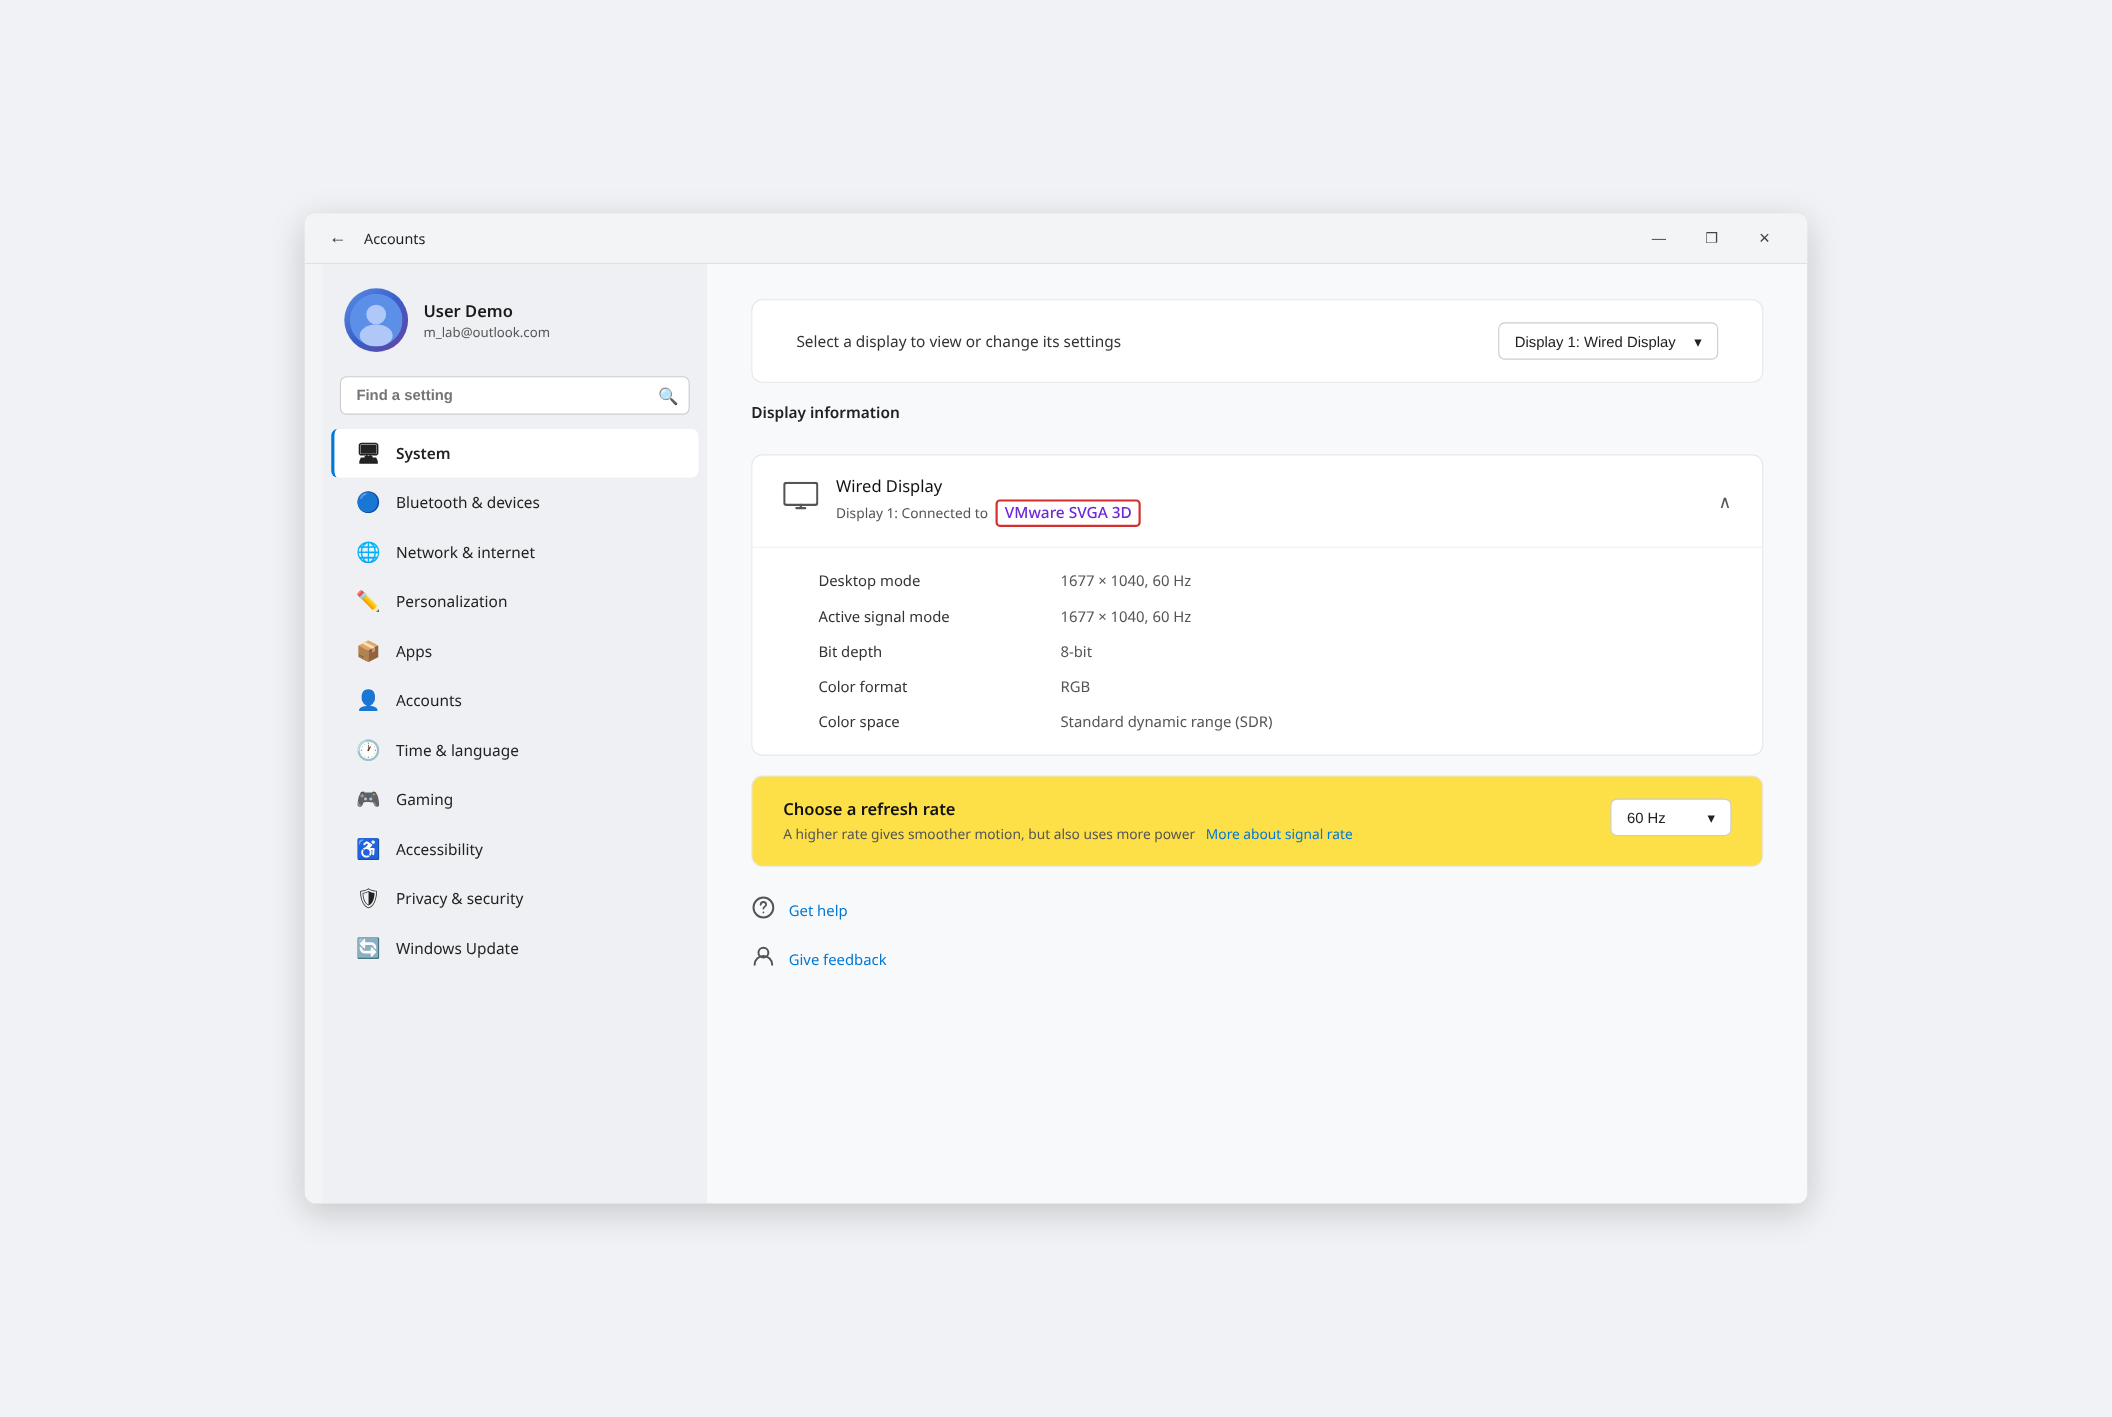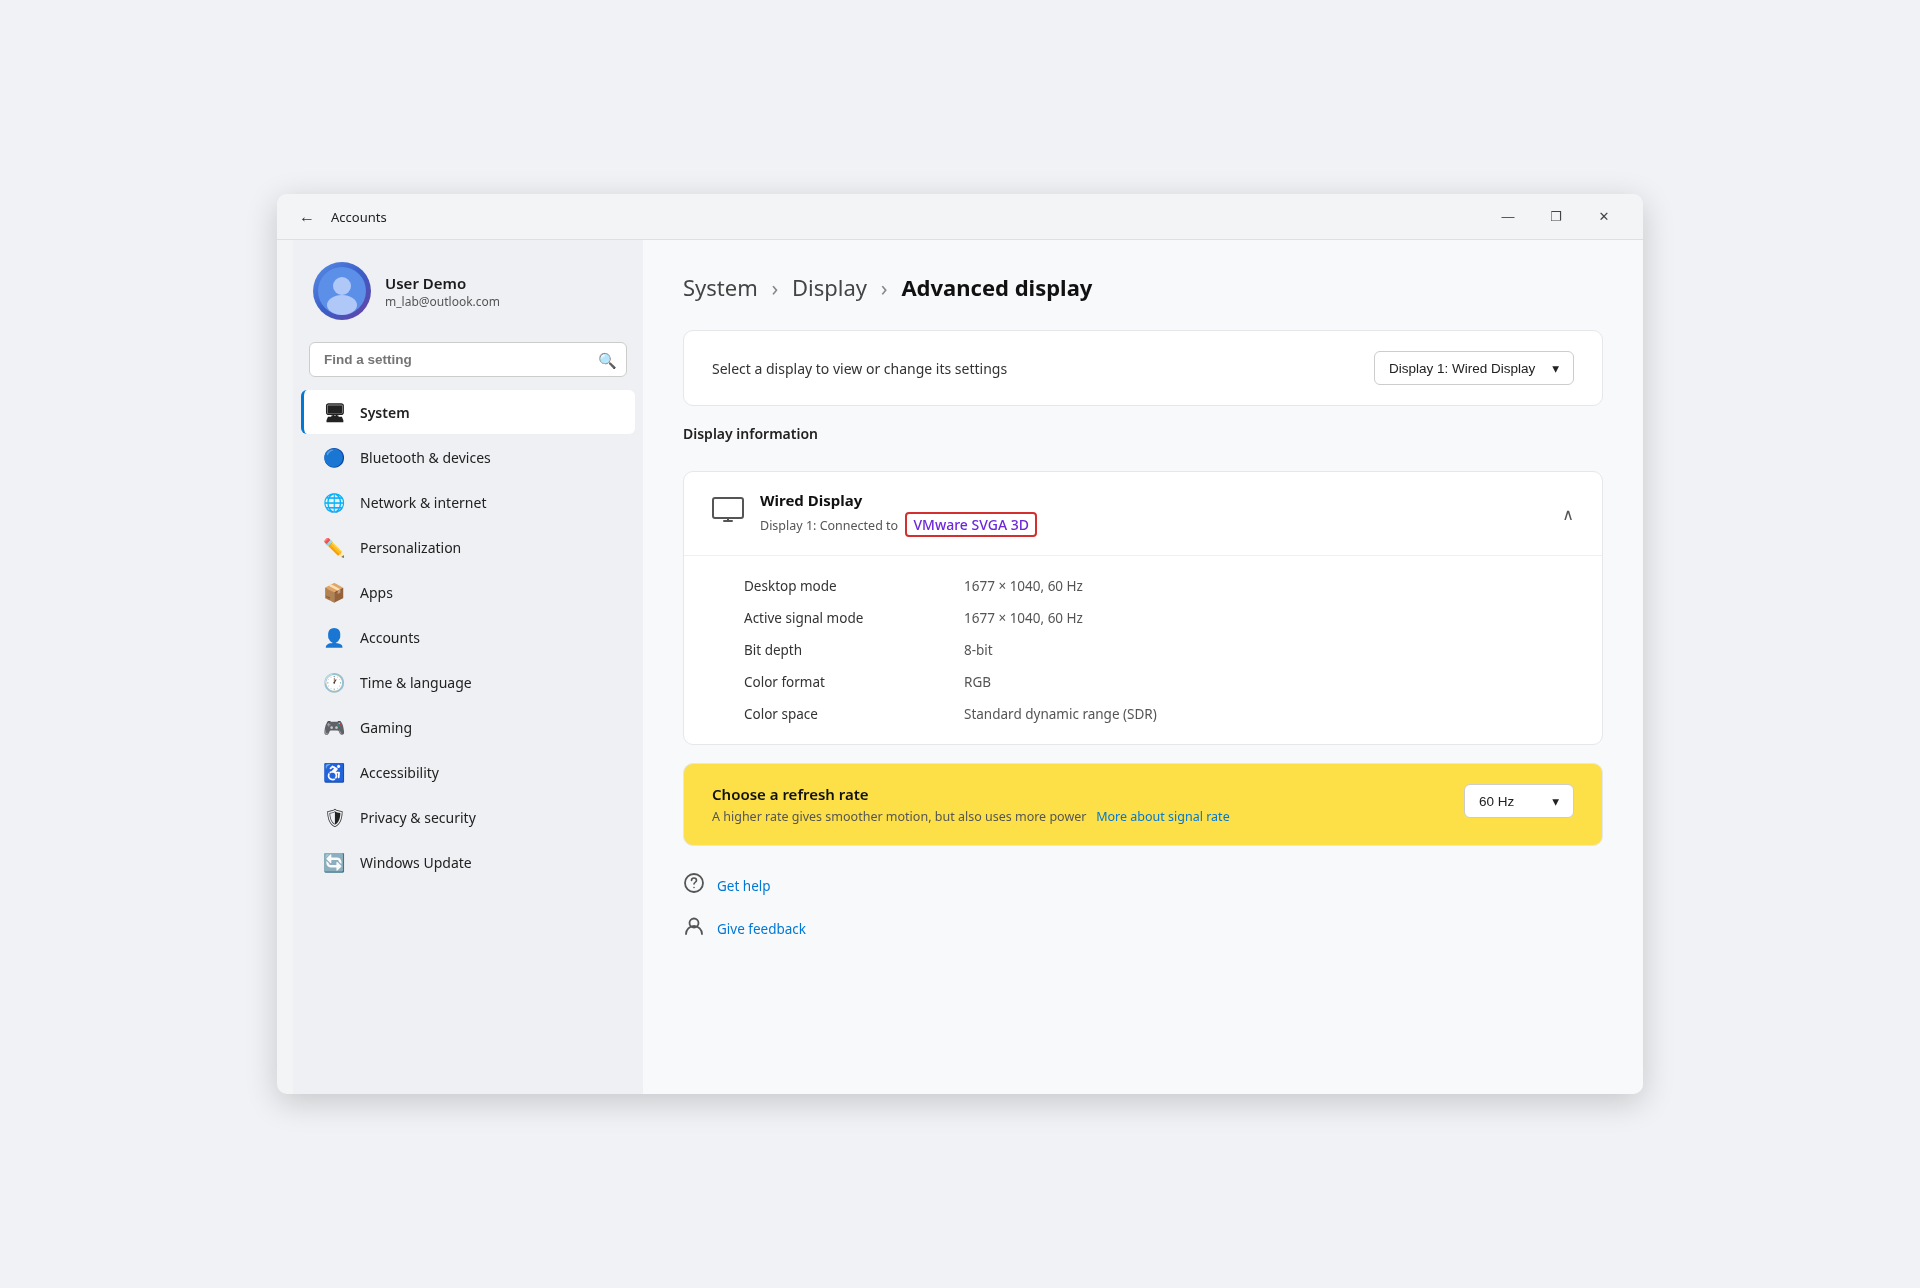--- a/index.html
+++ b/index.html
@@ -168,21 +168,21 @@
       margin-bottom: 28px;
       font-weight: 400;
     }
     .breadcrumb .bold { font-weight: 700; color: #111; }
     .breadcrumb .sep { margin: 0 8px; color: #888; }
 
     
     .card {
       background: #fff;
       border-radius: 10px;
-      padding: 20px 28px;
+      padding: 20px 40px;
       margin-bottom: 18px;
       border: 1px solid #e5e7eb;
     }
     .section-title {
       font-size: 14px;
       font-weight: 600;
       color: #222;
       margin-bottom: 28px;
     }
 
@@ -225,21 +225,21 @@
       padding: 18px 28px;
       justify-content: space-between;
       border-bottom: 1px solid #f0f0f0;
     }
     .display-info-title-row {
       display: flex; align-items: center; gap: 16px;
     }
     .monitor-icon {
       color: #555; font-size: 28px;
     }
-    .display-title { font-size: 15px; font-weight: 700; color: #111; }
+    .display-title { font-size: 15px; font-weight: 400; color: #111; }
     .display-subtitle { font-size: 12.5px; color: #555; margin-top: 2px; }
     .vmware-badge {
       border: 2px solid #d32f2f;
       border-radius: 4px;
       padding: 1px 6px;
       color: #6d28d9;
       font-size: 14px;
       font-weight: 500;
       margin-left: 4px;
       display: inline-block;
@@ -374,27 +374,20 @@
         </div>
         <div class="nav-item">
           <span class="nav-icon">🔄</span>
           <span class="nav-label">Windows Update</span>
         </div>
       </nav>
     </div>
 
     <div class="content">
 
-      <div class="breadcrumb">
-        <span>System</span>
-        <span class="sep"> › </span>
-        <span>Display</span>
-        <span class="sep"> › </span>
-        <span class="bold">Advanced display</span>
-      </div>
 
       <div class="card">
         <div class="display-selector-row">
           <span class="display-selector-label">Select a display to view or change its settings</span>
           <button class="dropdown-btn">
             <span>Display 1: Wired Display</span>
             <span>▾</span>
           </button>
         </div>
       </div>

